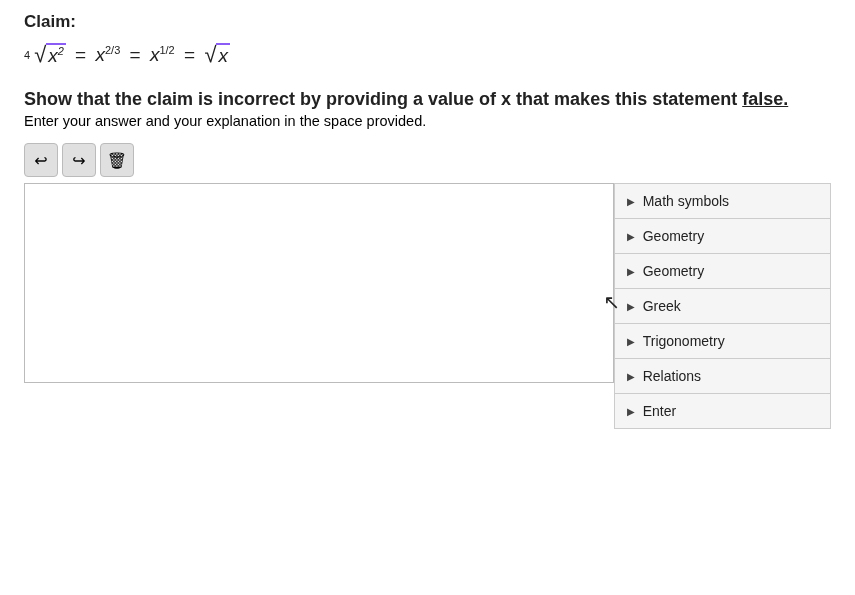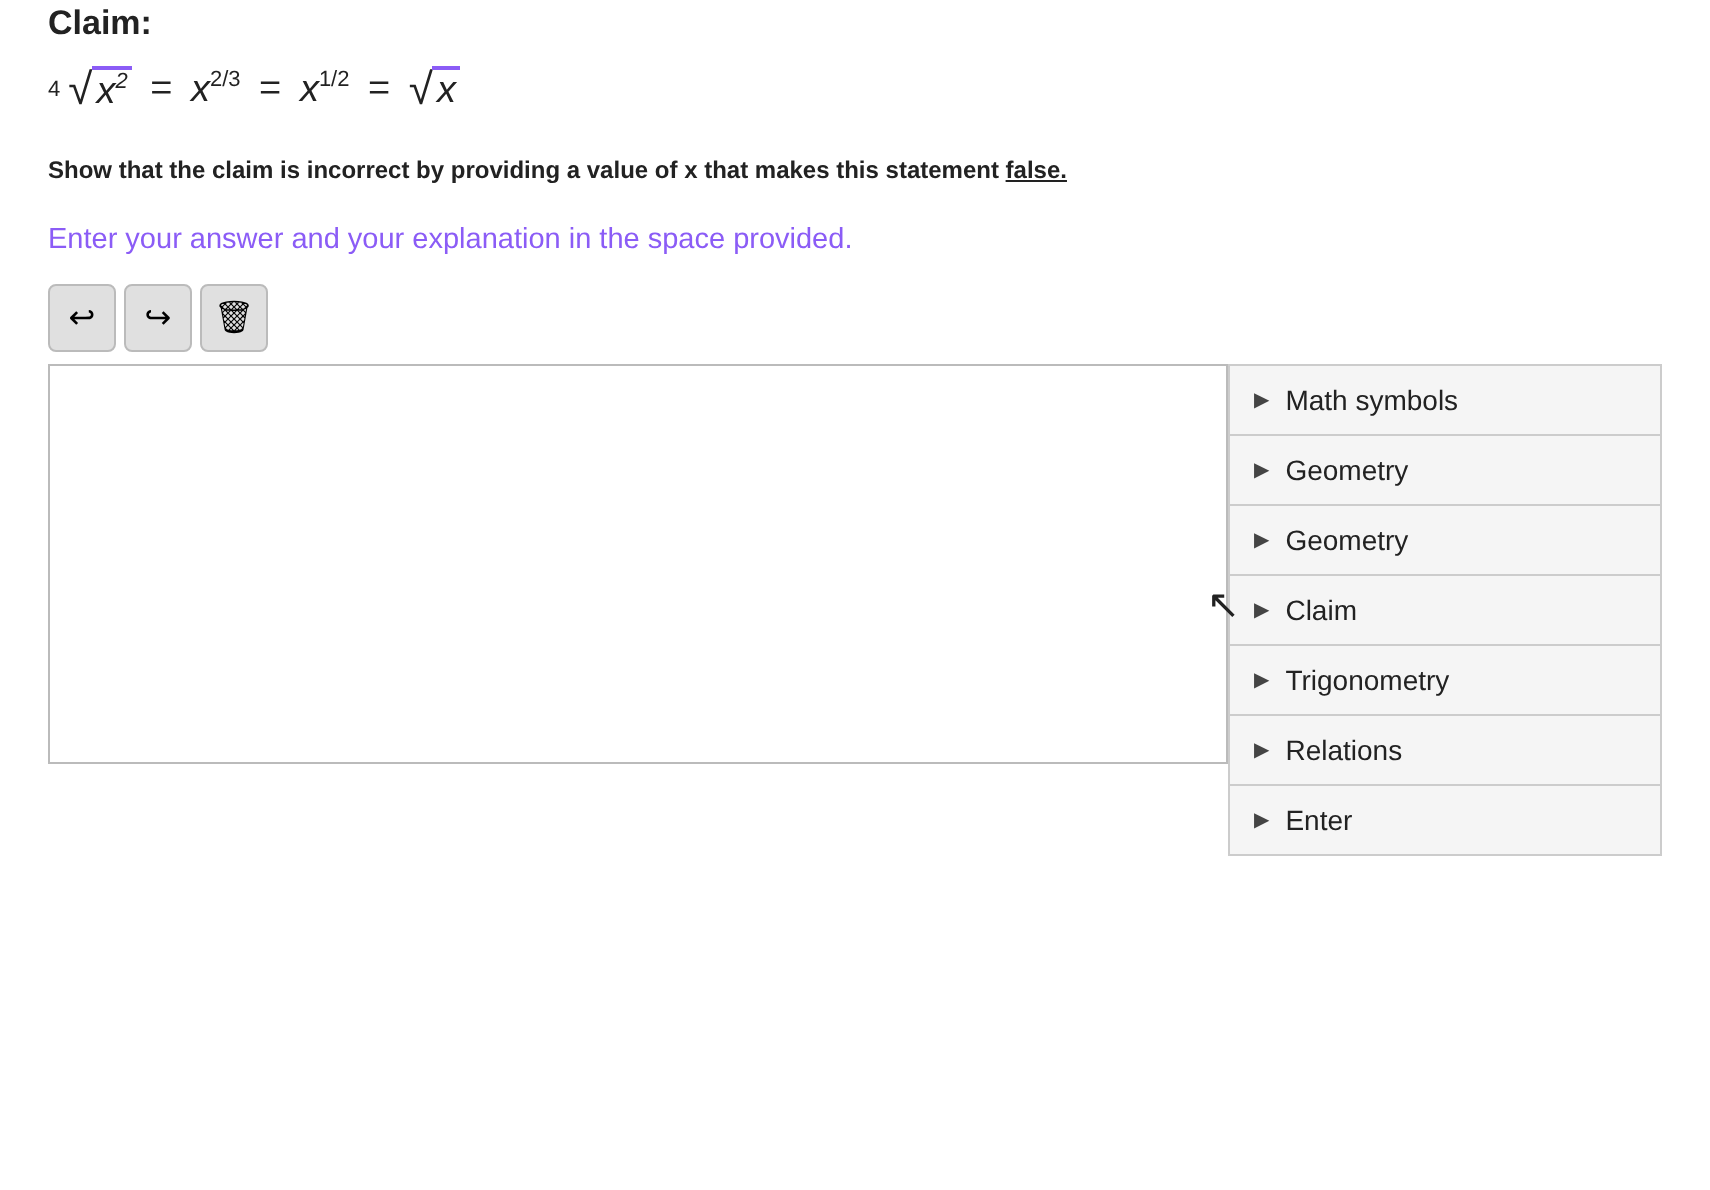--- a/index.html
+++ b/index.html
@@ -7,50 +7,49 @@
       font-family: Arial, sans-serif;
       background: #fff;
       width: 855px;
       height: 595px;
       overflow: hidden;
       color: #222;
     }
     .page {
       width: 855px;
       height: 595px;
-      padding: 2px 24px;
+      padding: 12px 24px;
       position: relative;
     }
     .claim-title {
       font-size: 17px;
       font-weight: bold;
       margin-bottom: 10px;
       color: #222;
     }
     .claim-formula {
       font-size: 20px;
       margin-bottom: 18px;
       display: flex;
       align-items: center;
       gap: 6px;
       flex-wrap: wrap;
     }
     .instruction {
-      font-size: 12px;
+      font-size: 18px;
       font-weight: bold;
-      margin-bottom: 18px;
       line-height: 1.5;
     }
     .instruction .underline {
       text-decoration: underline;
     }
     .sub-instruction {
       font-size: 14.5px;
       margin-bottom: 14px;
-      color: #8b5cf6;
+      color: #000000;
     }
     .toolbar {
       display: flex;
       align-items: center;
       gap: 4px;
       margin-bottom: 6px;
     }
     .toolbar-btn {
       width: 34px;
       height: 34px;
@@ -191,21 +190,21 @@
         <div class="sidebar-item">
           <span class="arrow">▶</span>
           <span>Geometry</span>
         </div>
         <div class="sidebar-item">
           <span class="arrow">▶</span>
           <span>Geometry</span>
         </div>
         <div class="sidebar-item">
           <span class="arrow">▶</span>
-          <span>Claim</span>
+          <span>Greek</span>
         </div>
         <div class="sidebar-item">
           <span class="arrow">▶</span>
           <span>Trigonometry</span>
         </div>
         <div class="sidebar-item">
           <span class="arrow">▶</span>
           <span>Relations</span>
         </div>
         <div class="sidebar-item">

